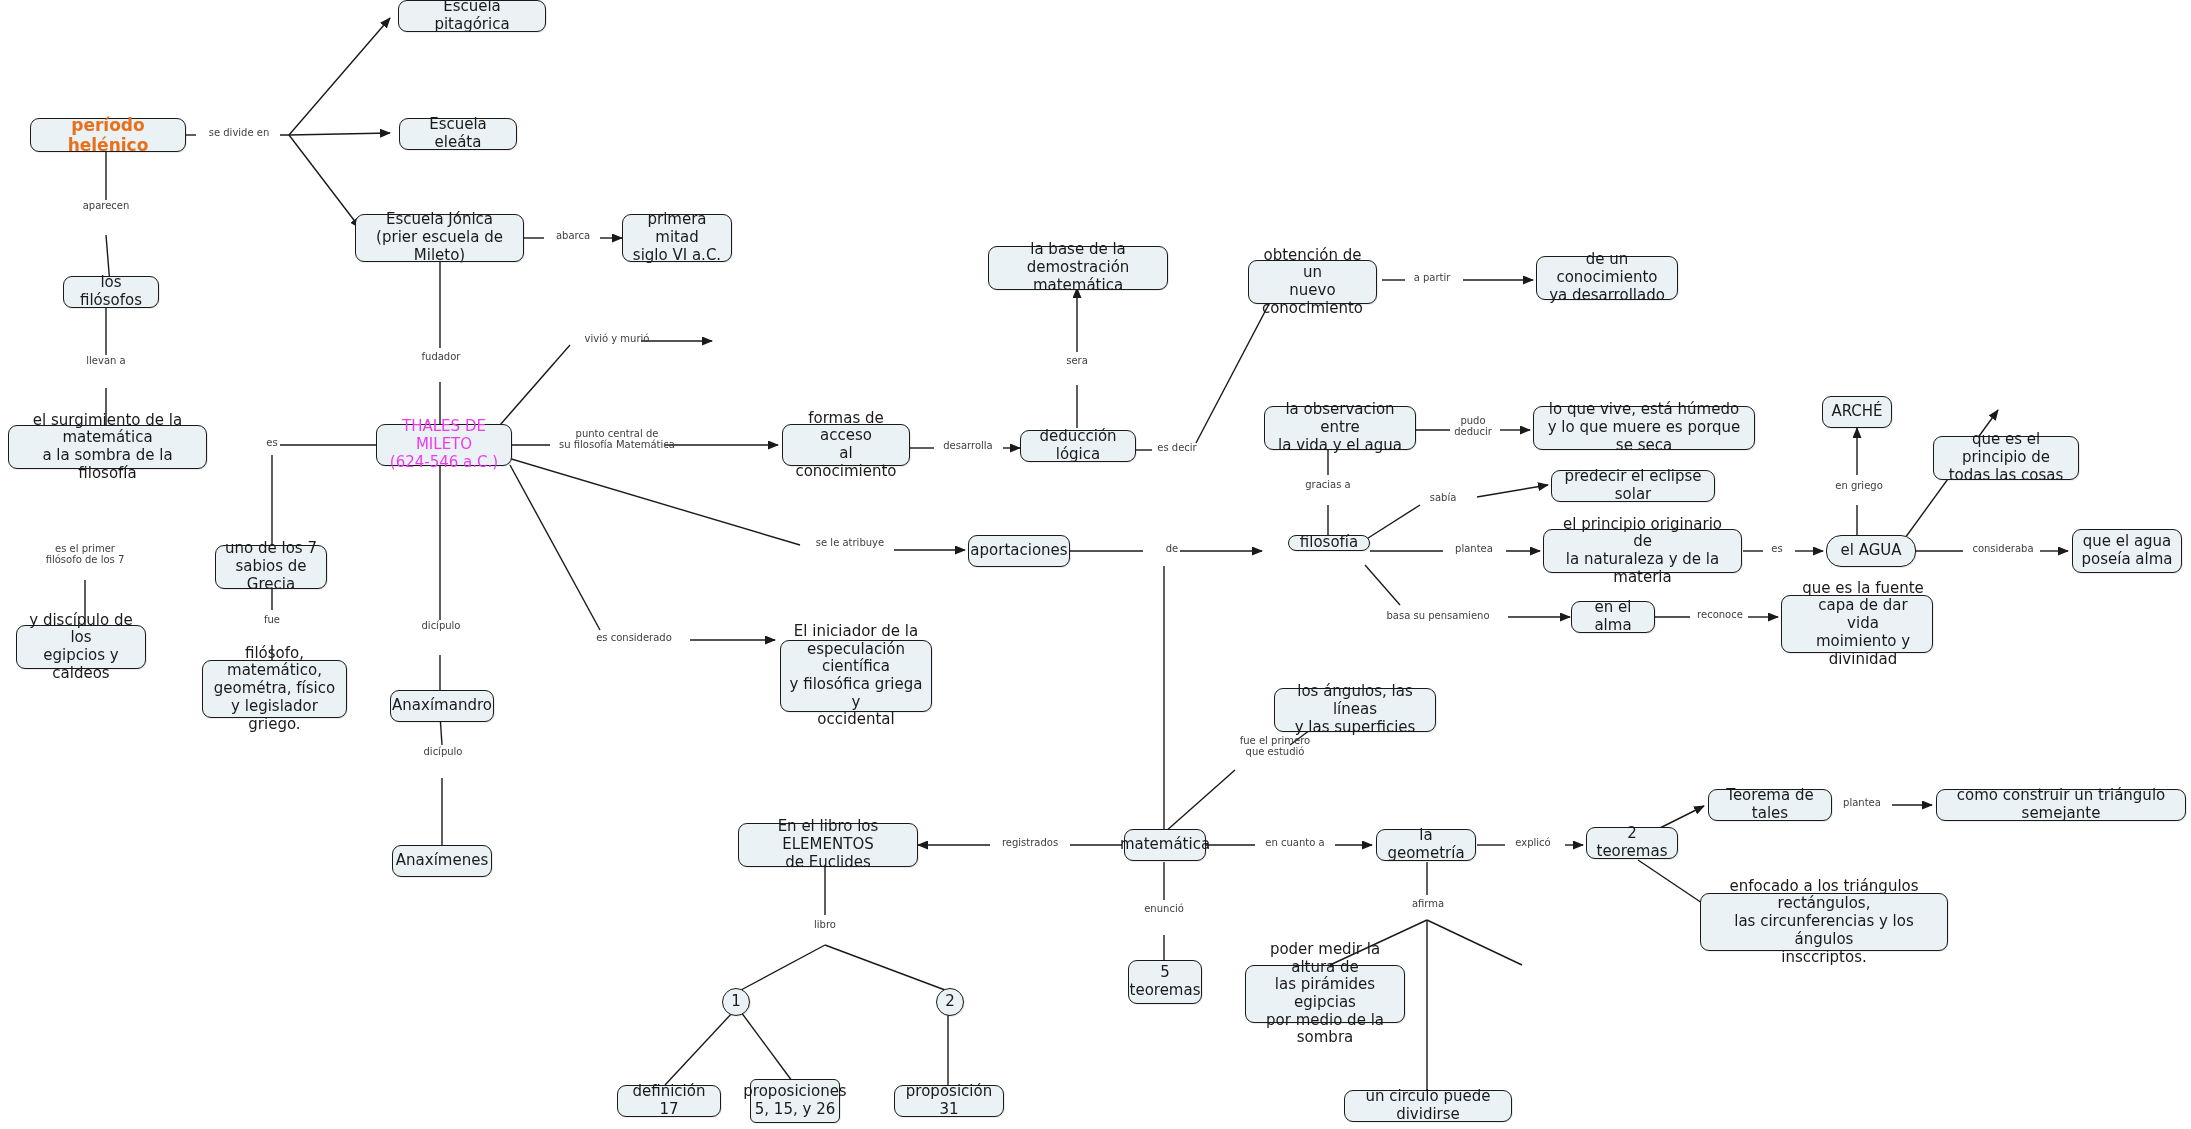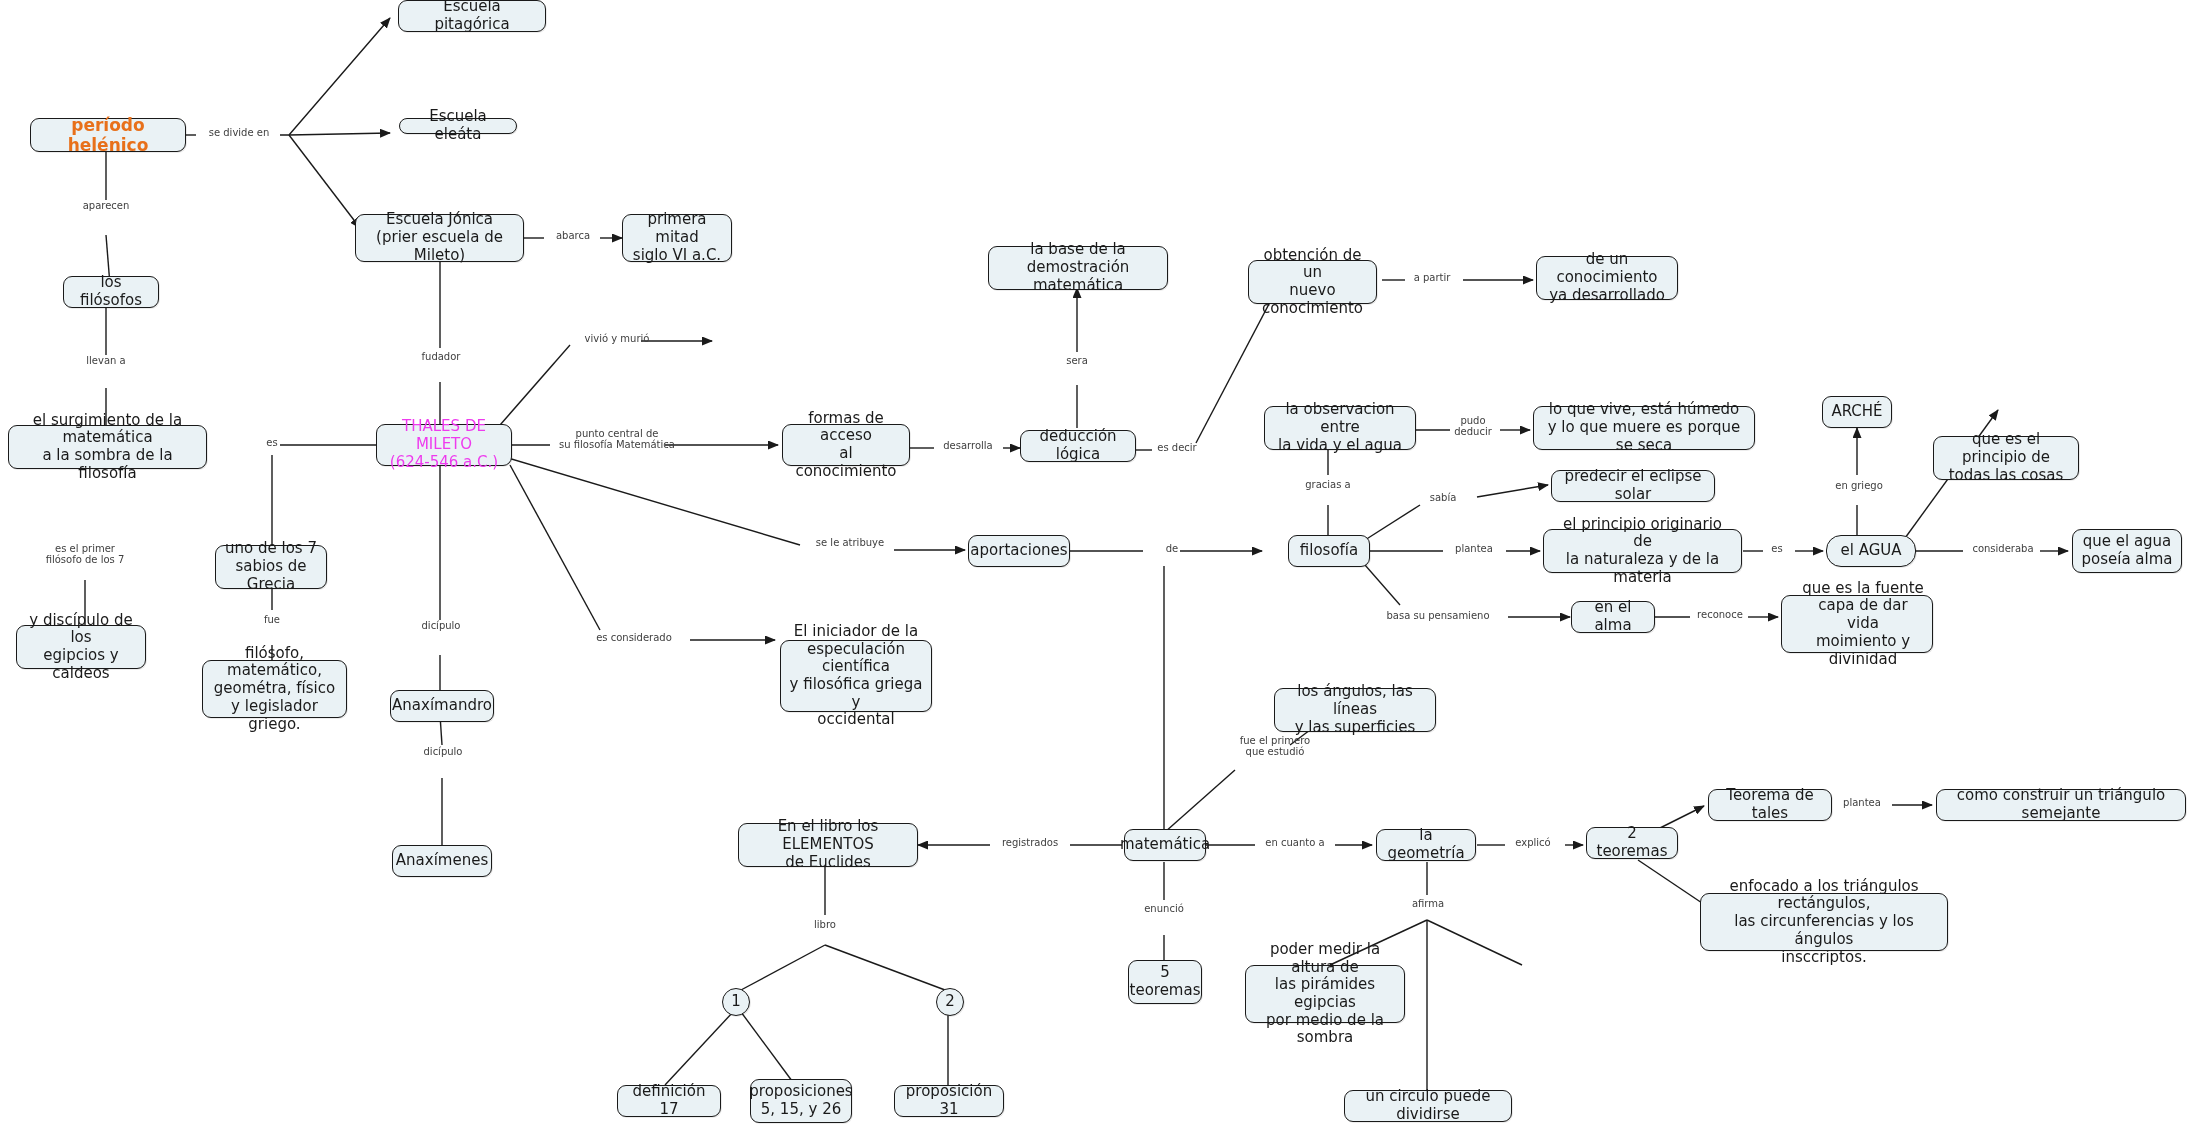--- a/index.html
+++ b/index.html
@@ -199,21 +199,21 @@
 
       <path d="M733,1012 L665,1085"></path>
       <path d="M741,1012 L795,1085"></path>
 
       <path d="M948,1012 L948,1085"></path>
     </g>
   </svg>
 
   <div class="node root" style="left:30px; top:118px; width:156px; height:34px;">período helénico</div>
   <div class="node" style="left:398px; top:0px; width:148px; height:32px;">Escuela pitagórica</div>
-  <div class="node" style="left:399px; top:118px; width:118px; height:16px;">Escuela eleáta</div>
+  <div class="node" style="left:399px; top:118px; width:118px; height:32px;">Escuela eleáta</div>
   <div class="node" style="left:355px; top:214px; width:169px; height:48px;">Escuela Jónica
 (prier escuela de Mileto)</div>
   <div class="node" style="left:622px; top:214px; width:110px; height:48px;">primera mitad
 siglo VI a.C.</div>
   <div class="node" style="left:63px; top:276px; width:96px; height:32px;">los filósofos</div>
   <div class="node" style="left:8px; top:425px; width:199px; height:44px;">el surgimiento de la matemática
 a la sombra de la filosofía</div>
   <div class="node thales" style="left:376px; top:424px; width:136px; height:42px;">THALES DE MILETO
 (624-546 a.C.)</div>
   <div class="node" style="left:782px; top:424px; width:128px; height:42px;">formas de acceso
@@ -226,21 +226,21 @@
   <div class="node" style="left:1536px; top:256px; width:142px; height:44px;">de un conocimiento
 ya desarrollado</div>
   <div class="node" style="left:1264px; top:406px; width:152px; height:44px;">la observacion entre
 la vida y el agua</div>
   <div class="node" style="left:1533px; top:406px; width:222px; height:44px;">lo que vive, está húmedo
 y lo que muere es porque se seca</div>
   <div class="node" style="left:1822px; top:396px; width:70px; height:32px;">ARCHÉ</div>
   <div class="node" style="left:1933px; top:436px; width:146px; height:44px;">que es el principio de
 todas las cosas</div>
   <div class="node" style="left:968px; top:535px; width:102px; height:32px;">aportaciones</div>
-  <div class="node" style="left:1288px; top:535px; width:82px; height:32px;">filosofía</div>
+  <div class="node" style="left:1288px; top:535px; width:82px; height:16px;">filosofía</div>
   <div class="node" style="left:1551px; top:470px; width:164px; height:32px;">predecir el eclipse solar</div>
   <div class="node" style="left:1543px; top:529px; width:199px; height:44px;">el principio originario de
 la naturaleza y de la materia</div>
   <div class="node" style="left:1826px; top:535px; width:90px; height:32px;border-radius:15px;">el AGUA</div>
   <div class="node" style="left:2072px; top:529px; width:110px; height:44px;">que el agua
 poseía alma</div>
   <div class="node" style="left:1571px; top:601px; width:84px; height:32px;">en el alma</div>
   <div class="node" style="left:1781px; top:595px; width:152px; height:58px;padding-left:20px;">que es la fuente
 capa de dar vida
 moimiento y divinidad</div>
@@ -267,21 +267,21 @@
   <div class="node" style="left:1708px; top:789px; width:124px; height:32px;">Teorema de tales</div>
   <div class="node" style="left:1936px; top:789px; width:250px; height:32px;">como construir un triángulo semejante</div>
   <div class="node" style="left:1700px; top:893px; width:248px; height:58px;">enfocado a los triángulos rectángulos,
 las circunferencias y los ángulos
 insccriptos.</div>
   <div class="node" style="left:1128px; top:960px; width:74px; height:44px;">5
 teoremas</div>
   <div class="node circle" style="left:722px; top:988px; width:28px; height:28px;">1</div>
   <div class="node circle" style="left:936px; top:988px; width:28px; height:28px;">2</div>
   <div class="node" style="left:617px; top:1085px; width:104px; height:32px;">definición 17</div>
-  <div class="node" style="left:750px; top:1079px; width:102px; height:44px;">proposiciones
+  <div class="node" style="left:750px; top:1079px; width:90px; height:44px;border-radius:6px;">proposiciones
 5, 15, y 26</div>
   <div class="node" style="left:894px; top:1085px; width:110px; height:32px;">proposición 31</div>
   <div class="node" style="left:1245px; top:965px; width:160px; height:58px;">poder medir la altura de
 las pirámides egipcias
 por medio de la sombra</div>
   <div class="node" style="left:1344px; top:1090px; width:168px; height:32px;">un circulo puede dividirse</div>
 
   <div class="lbl" style="left:196px; top:127px; width:86px;">se divide en</div>
   <div class="lbl" style="left:66px; top:200px; width:80px;">aparecen</div>
   <div class="lbl" style="left:70px; top:355px; width:72px;">llevan a</div>

